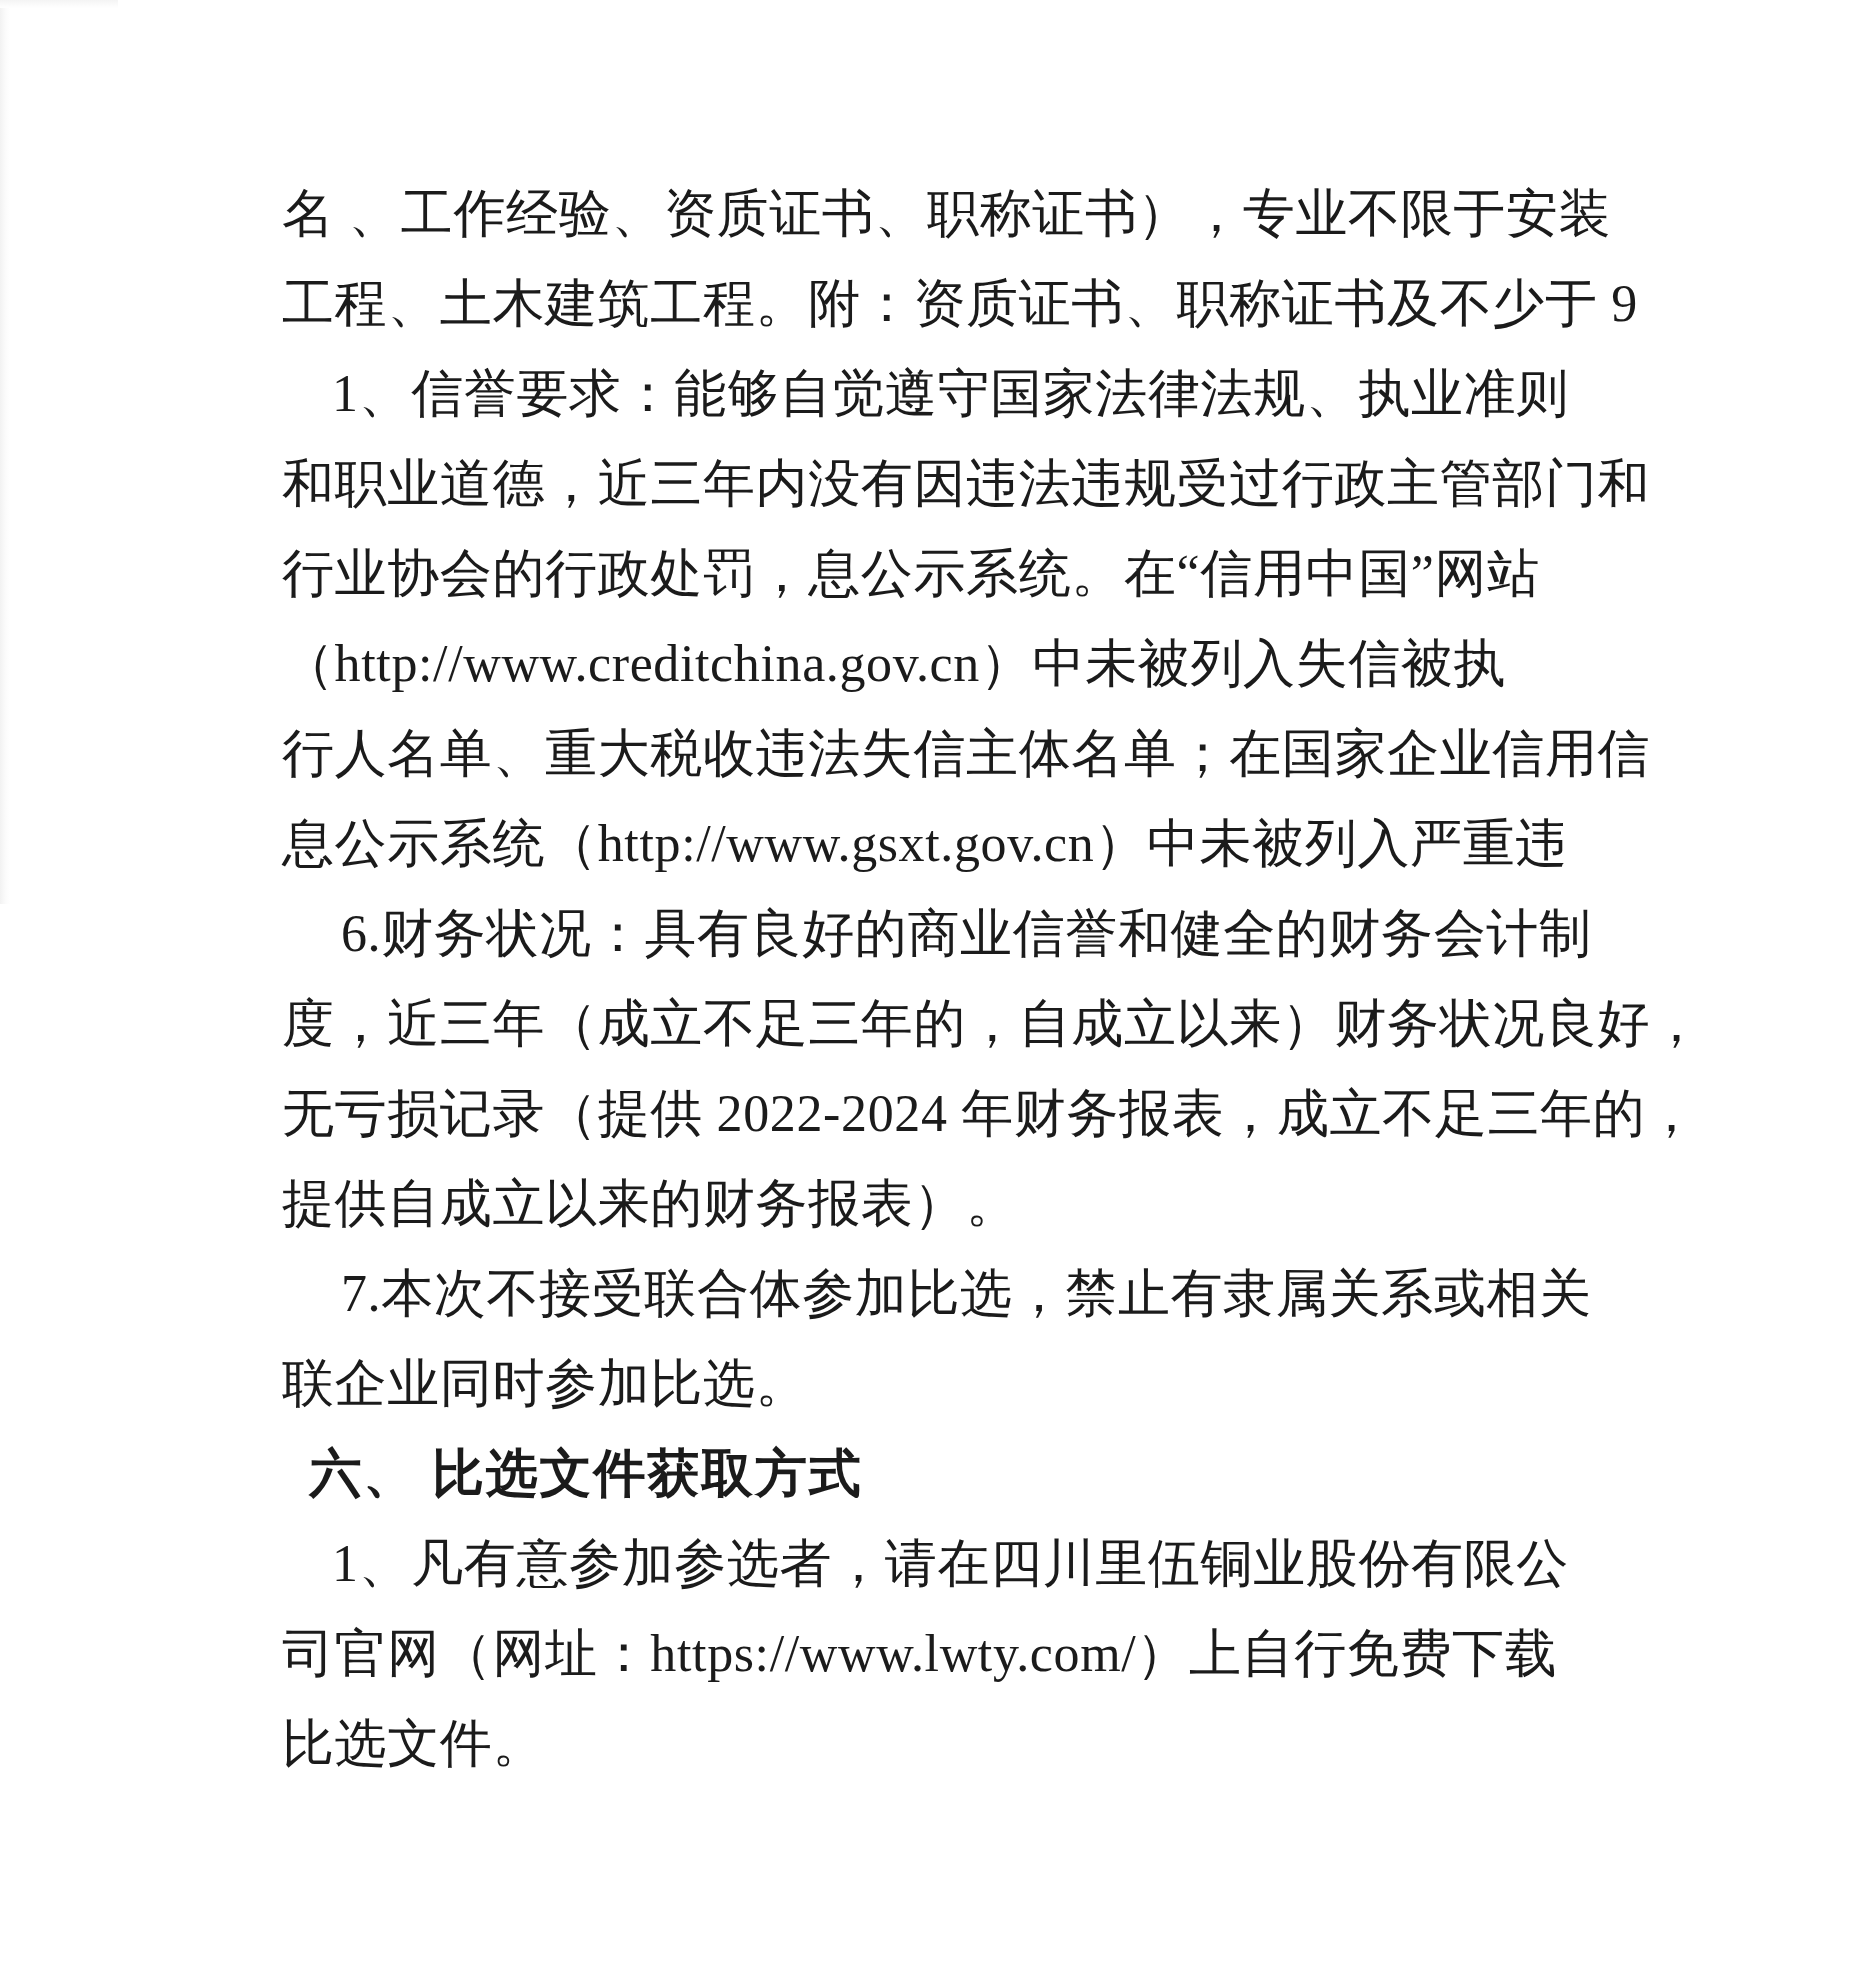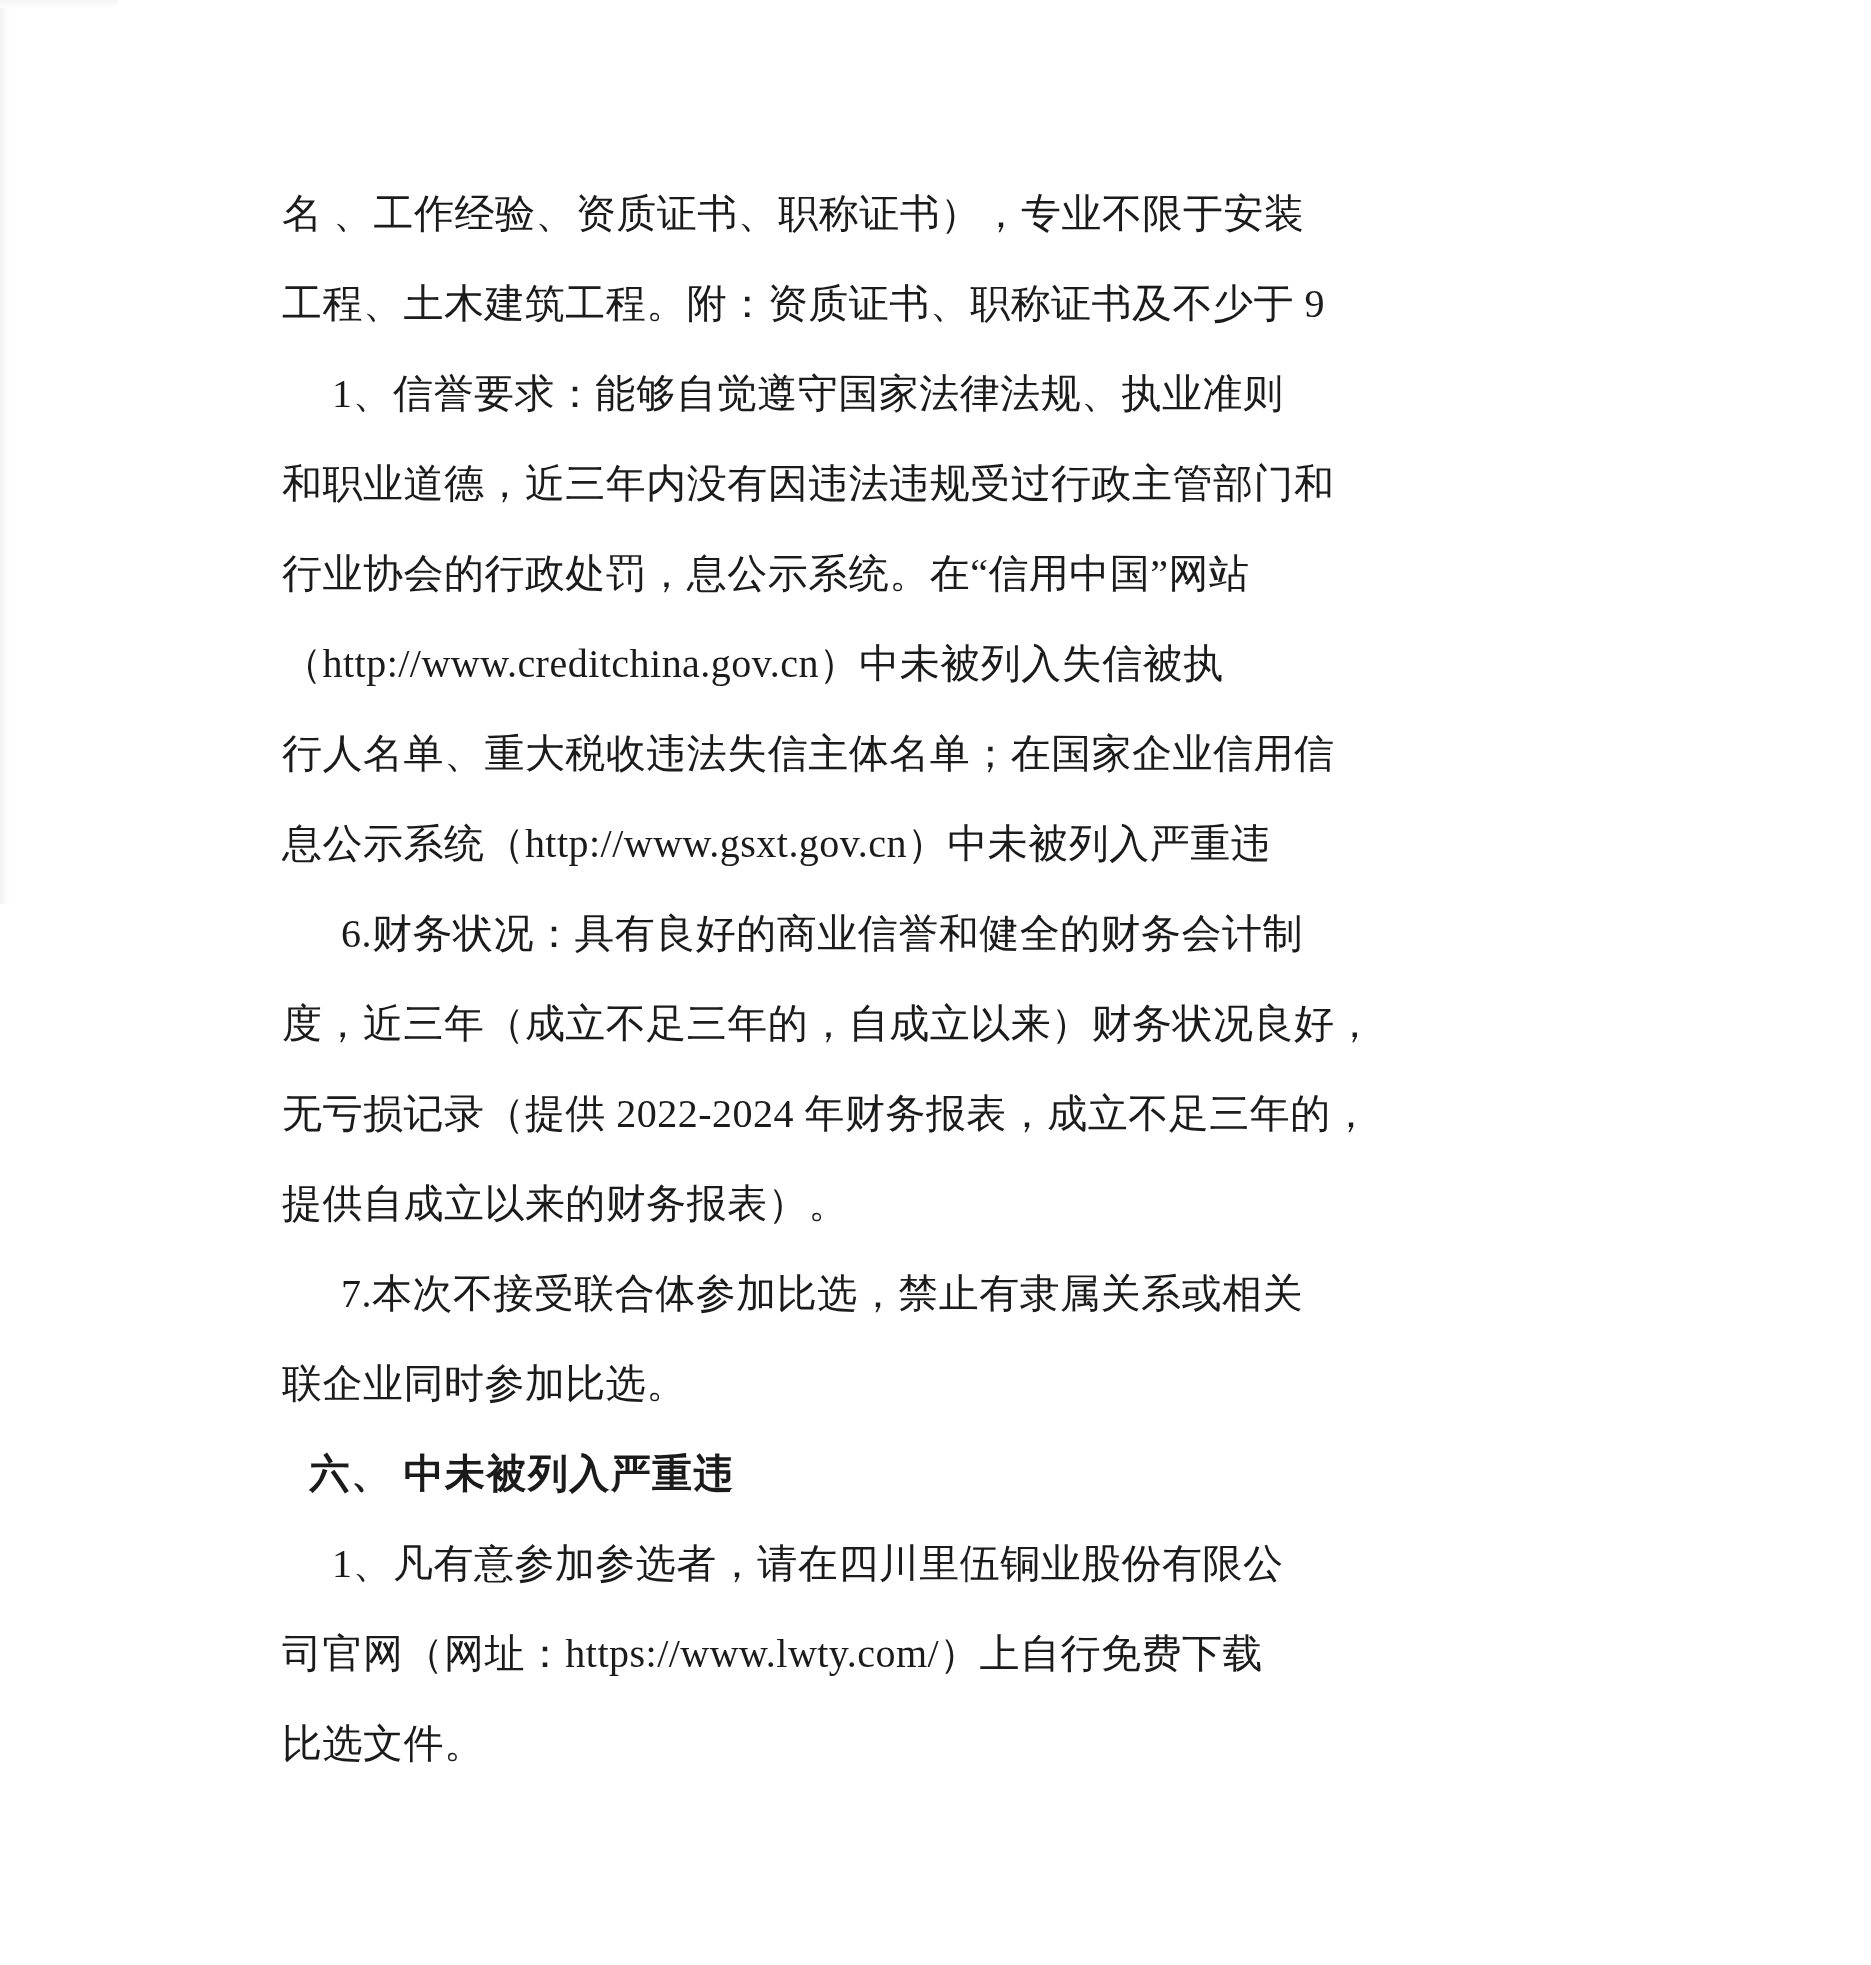--- a/index.html
+++ b/index.html
@@ -35,21 +35,21 @@
   }
 
   .text-column {
     position: absolute;
     left: 282px;
     top: 169px;
     width: 1305px;
   }
 
   .line {
-    font-size: 40px;
+    font-size: 52px;
     line-height: 90px;
     color: #1b1b1b;
     letter-spacing: 0.012em;
     white-space: pre;
     font-weight: 400;
   }
   .line.bold {
     font-weight: 700;
     letter-spacing: 0.035em;
   }
@@ -80,21 +80,21 @@
 
     <div class="line ind-3">6.财务状况：具有良好的商业信誉和健全的财务会计制</div>
     <div class="line">度，近三年（成立不足三年的，自成立以来）财务状况良好，</div>
     <div class="line">无亏损记录（提供 2022-2024 年财务报表，成立不足三年的，</div>
     <div class="line">提供自成立以来的财务报表）。</div>
 
     <div class="line ind-3">7.本次不接受联合体参加比选，禁止有隶属关系或相关</div>
     <div class="line">联企业同时参加比选。</div>
 
 
-    <div class="line bold ind-1">六、 中未被列入严重违</div>
+    <div class="line bold ind-1">六、 比选文件获取方式</div>
 
     <div class="line ind-2">1、凡有意参加参选者，请在四川里伍铜业股份有限公</div>
     <div class="line">司官网（网址：https://www.lwty.com/）上自行免费下载</div>
     <div class="line">比选文件。</div>
 
   </div>
 
 </div>
 
 

